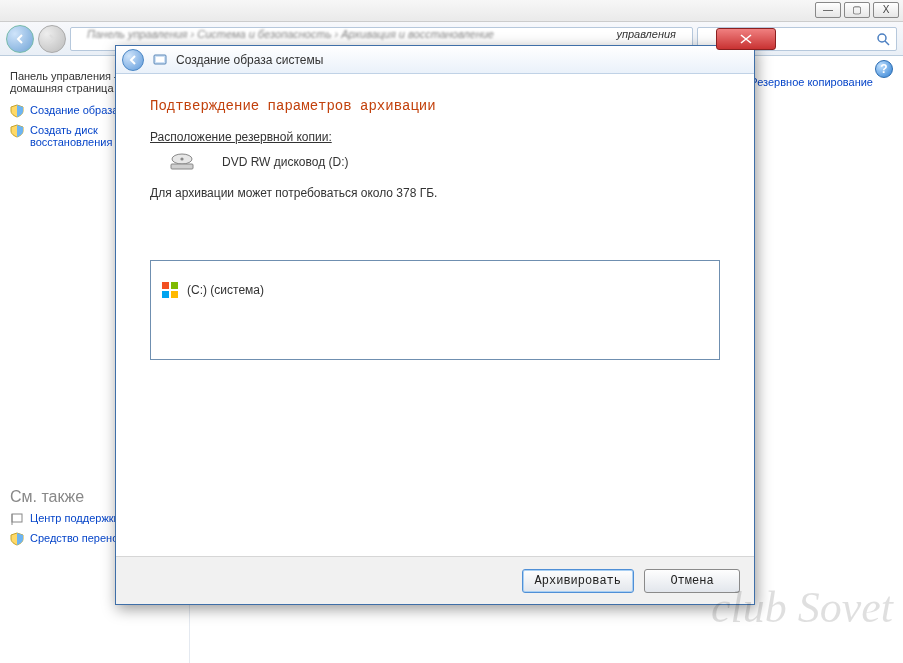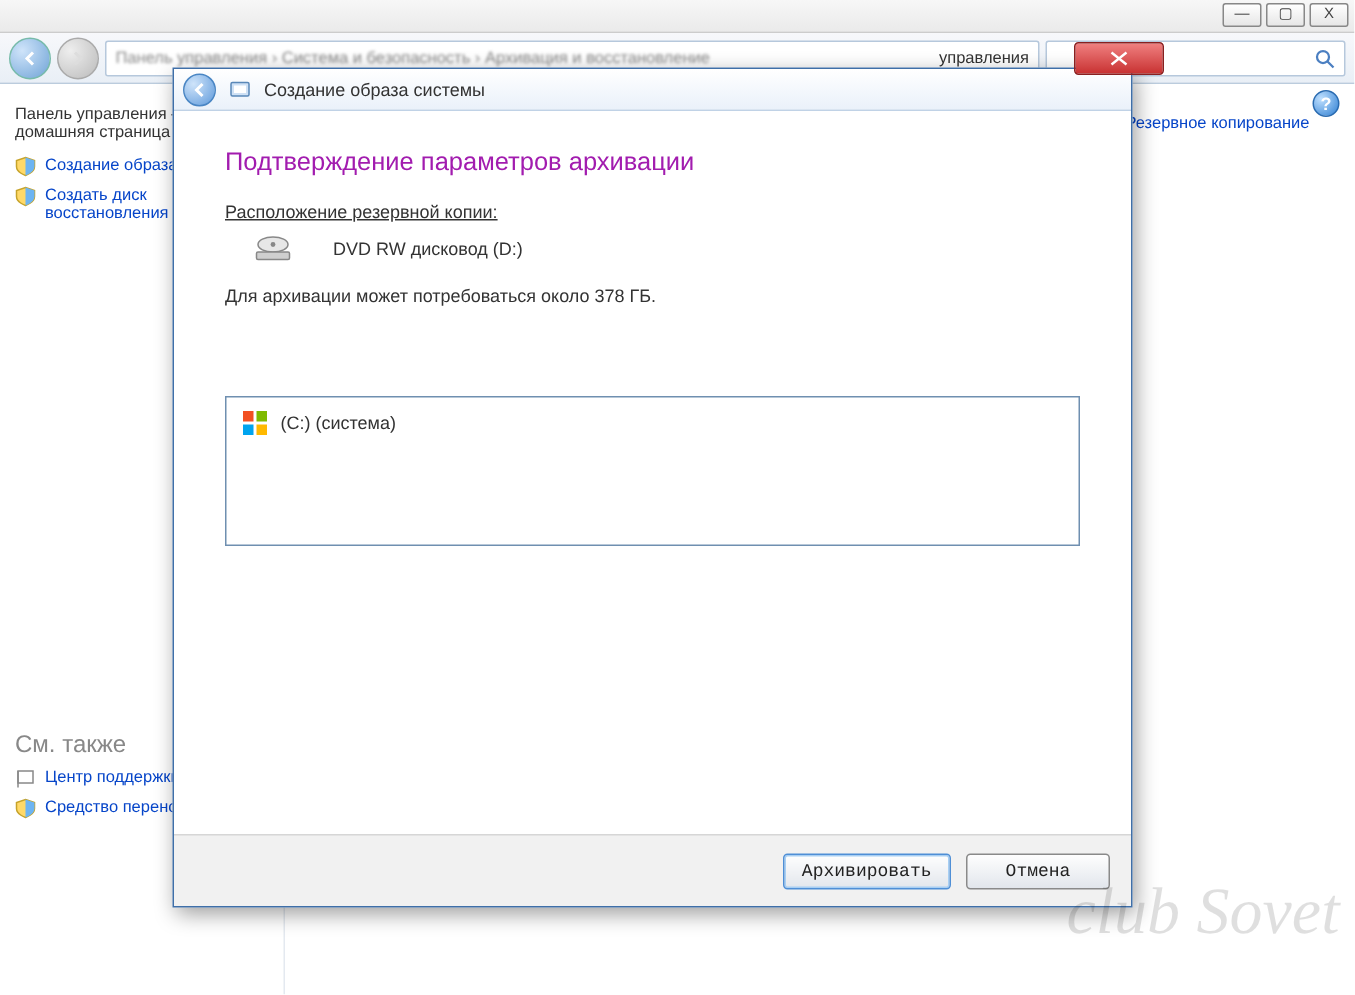--- a/index.html
+++ b/index.html
@@ -5,21 +5,21 @@
   * { box-sizing: border-box; font-family: "Segoe UI", Tahoma, sans-serif; }
   html,body { margin:0; padding:0; width:903px; height:663px; background:#fff; overflow:hidden; }
   
   .top-strip { height:22px; background:linear-gradient(#f7f7f7,#eaeaea); border-bottom:1px solid #ccc; }
   .win-controls { position:absolute; right:4px; top:2px; display:flex; gap:3px; }
   .wc { width:26px; height:16px; border:1px solid #888; border-radius:2px; background:linear-gradient(#fff,#e6e6e6); font-size:10px; line-height:14px; text-align:center; color:#444; cursor:default; }
   
   .nav-row { height:34px; background:linear-gradient(#f7f8fb,#e9eff6); border-bottom:1px solid #bcd; display:flex; align-items:center; padding:0 6px; gap:4px; }
   .nav-btn { width:28px; height:28px; border-radius:50%; background:radial-gradient(circle at 30% 30%,#cfe4fa,#6fa3d6); border:1px solid #7ba; display:flex; align-items:center; justify-content:center; color:#fff; font-size:14px; cursor:default; }
   .nav-btn.fwd { background:radial-gradient(circle at 30% 30%,#eee,#bbb); border-color:#aaa; color:#888; }
-  .addr { flex:1; height:24px; border:1px solid #b6c8dc; background:#fff; border-radius:2px; display:flex; align-items:center; padding:0 6px; font-size:11px; color:#888; }
+  .addr { flex:1; height:24px; border:1px solid #b6c8dc; background:#fff; border-radius:2px; display:flex; padding:0 16px; font-size:11px; color:#888;font-style:italic; }
   .addr .blur { filter:blur(1.2px); }
   .addr-tail { margin-left:auto; color:#333; filter:none; }
   .search { width:200px; height:24px; border:1px solid #b6c8dc; background:#fff; border-radius:2px; display:flex; align-items:center; padding:0 6px; font-size:11px; color:#888; }
   .search .mag { margin-left:auto; color:#4b7fc1; }
   
   .cp-body { display:flex; height:calc(663px - 22px - 34px); }
   .cp-left { width:190px; padding:14px 10px; background:#fff; border-right:1px solid #e4e9f0; font-size:11px; }
   .cp-left .hdr { color:#333; font-size:11px; margin-bottom:10px; }
   .cp-link { display:flex; align-items:flex-start; gap:6px; color:#0645c9; margin:6px 0; cursor:default; }
   .cp-link .shield { width:14px; height:14px; display:inline-block; }
@@ -28,25 +28,25 @@
   .cp-right .rlink { color:#0645c9; text-align:right; }
   
   .help { position:absolute; right:10px; top:60px; width:18px; height:18px; border-radius:50%; background:radial-gradient(circle at 30% 30%,#bfe0ff,#2f7fd2); color:#fff; font-size:12px; font-weight:bold; display:flex; align-items:center; justify-content:center; border:1px solid #2a6bb0; }
   
   .dialog { position:absolute; left:115px; top:45px; width:640px; height:560px; background:#fff; border:1px solid #3f6fa8; box-shadow:2px 4px 14px rgba(0,0,0,0.4); }
   .dlg-title { height:28px; background:linear-gradient(#fff,#eaf1fa); border-bottom:1px solid #c0d2e6; display:flex; align-items:center; padding:0 6px; gap:8px; font-size:12px; color:#333; }
   .dlg-back { width:22px; height:22px; border-radius:50%; background:radial-gradient(circle at 30% 30%,#cfe4fa,#5f9adb); border:1px solid #4a86c4; color:#fff; display:flex; align-items:center; justify-content:center; font-size:13px; cursor:default; }
   .dlg-icon { width:16px; height:16px; }
   .dlg-redband { position:absolute; top:-18px; right:-22px; width:60px; height:22px; border-radius:3px; background:linear-gradient(#f08080,#c83232); border:1px solid #8a2020; color:#fff; display:flex; align-items:center; justify-content:center; font-size:12px; }
   .dlg-body { padding:18px 34px 10px 34px; font-size:12px; color:#333; height:calc(100% - 28px - 48px); }
-  .dlg-h1 { color:#a21caf; font-size:17px; margin:6px 0 16px 0; font-weight:400; }
+  .dlg-h1 { color:#c2410c; font-size:14px; margin:6px 0 16px 0; font-weight:400;font-family:Liberation Mono, monospace; }
   .dlg-label { margin:4px 0 8px 0;text-decoration:underline; }
   .dlg-dvd { display:flex; align-items:center; gap:26px; margin:6px 0 14px 18px; }
   .dlg-note { margin-bottom:60px; }
-  .disk-list { border:1px solid #6f8fb0; height:100px; padding:8px 10px; }
+  .disk-list { border:1px solid #6f8fb0; height:100px; padding:20px 10px; }
   .disk-row { display:flex; align-items:center; gap:8px; font-size:12px; }
   .dlg-footer { height:48px; border-top:1px solid #d6d6d6; background:#f1f1f1; display:flex; align-items:center; justify-content:flex-end; gap:10px; padding:0 14px; }
   .btn { min-width:96px; height:24px; border:1px solid #8a8a8a; border-radius:3px; background:linear-gradient(#fefefe,#e2e6ec); font-size:12px; color:#222; padding:0 12px; cursor:default;font-family:Liberation Mono, monospace; }
   .btn.primary { border-color:#4f8fd6; box-shadow:0 0 0 1px #a8cff3 inset; }
   
   svg { display:block; }
   .watermark { position:absolute; right:10px; bottom:30px; opacity:.12; font-style:italic; font-family:Georgia,serif; font-size:44px; color:#000; pointer-events:none; }
 </style>
 </head>
 <body>

